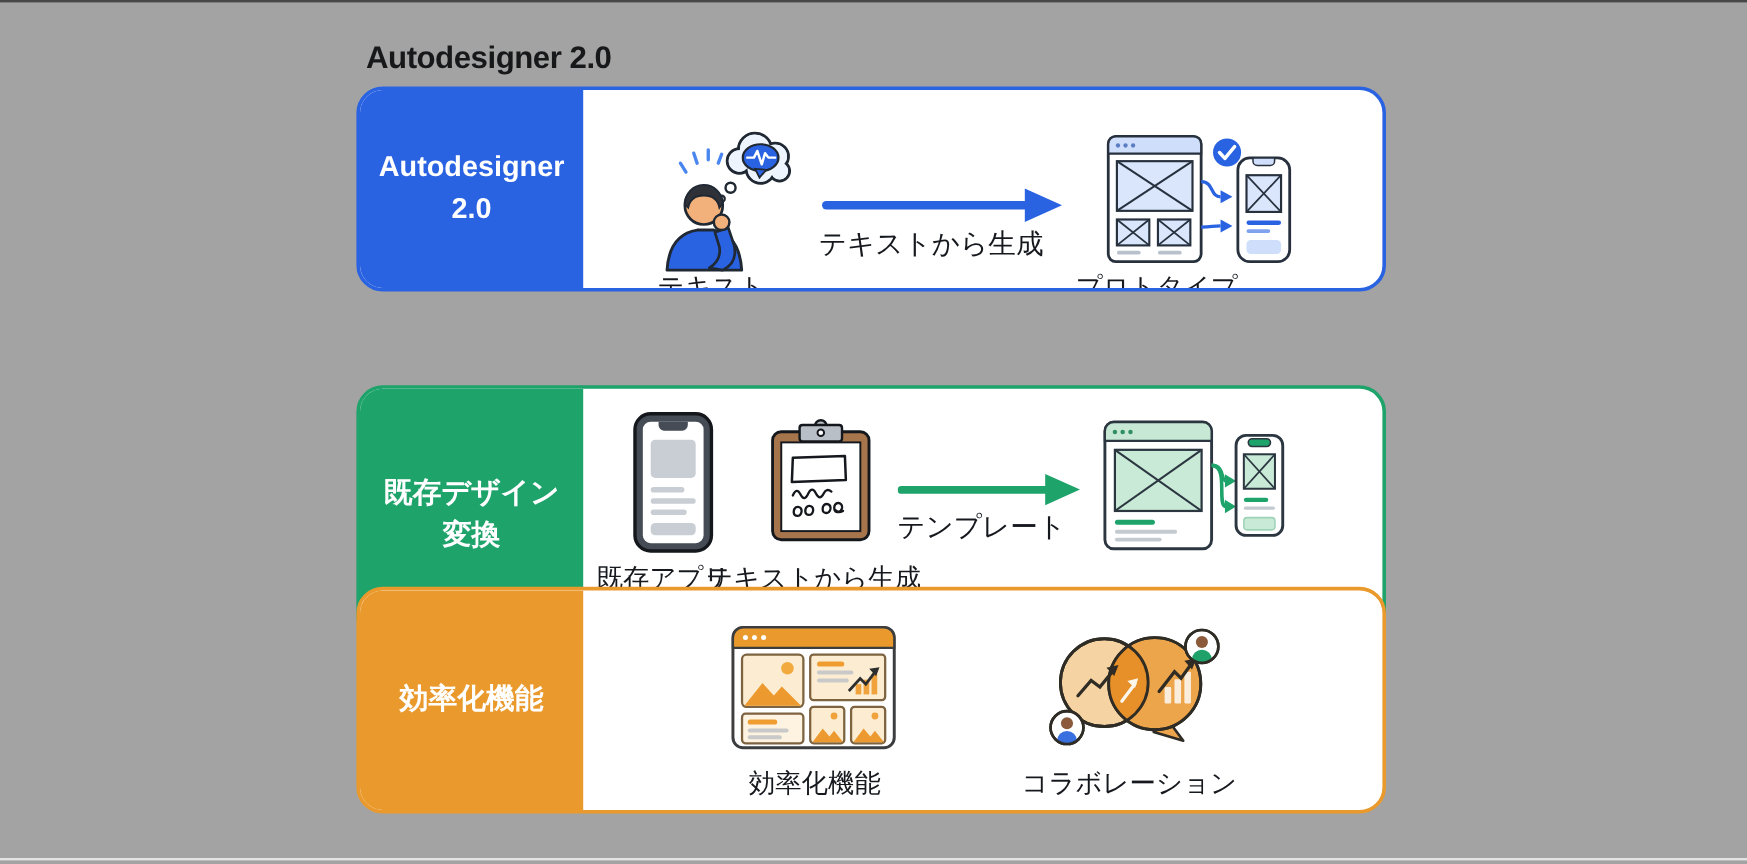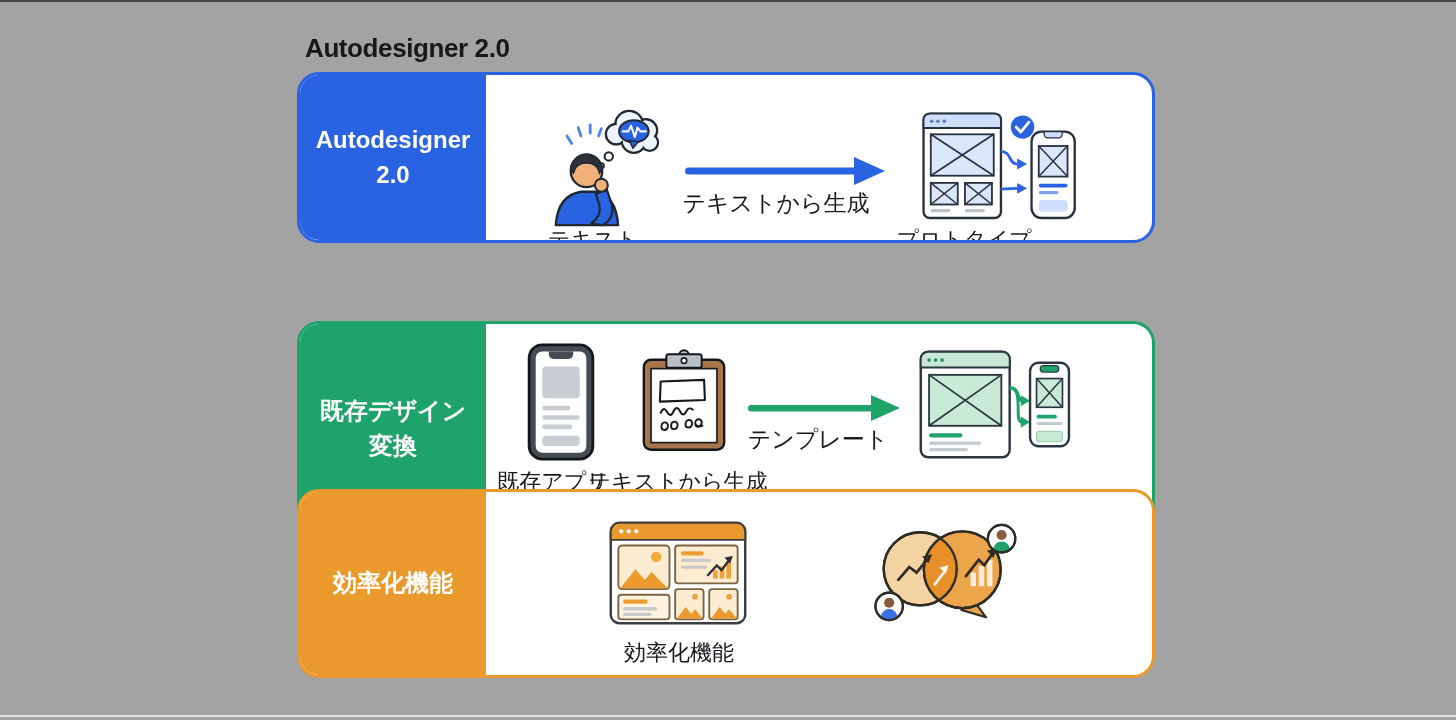--- a/index.html
+++ b/index.html
@@ -285,14 +285,15 @@
       </g>
       <g>
         <circle cx="149" cy="27" r="15" fill="#ffffff" stroke="#2e2c24" stroke-width="2.4"></circle>
         <g clip-path="url(#avB)">
           <circle cx="149" cy="23" r="5.5" fill="#8a5a3b"></circle>
           <circle cx="149" cy="39" r="9" fill="#1fa26a"></circle>
         </g>
         <circle cx="149" cy="27" r="15" fill="none" stroke="#2e2c24" stroke-width="2.4"></circle>
       </g>
     </svg>
+    <div class="caption" style="left:641px;top:146px">コラボレーション</div>
   </section>
 </div>
 
 </body></html>

